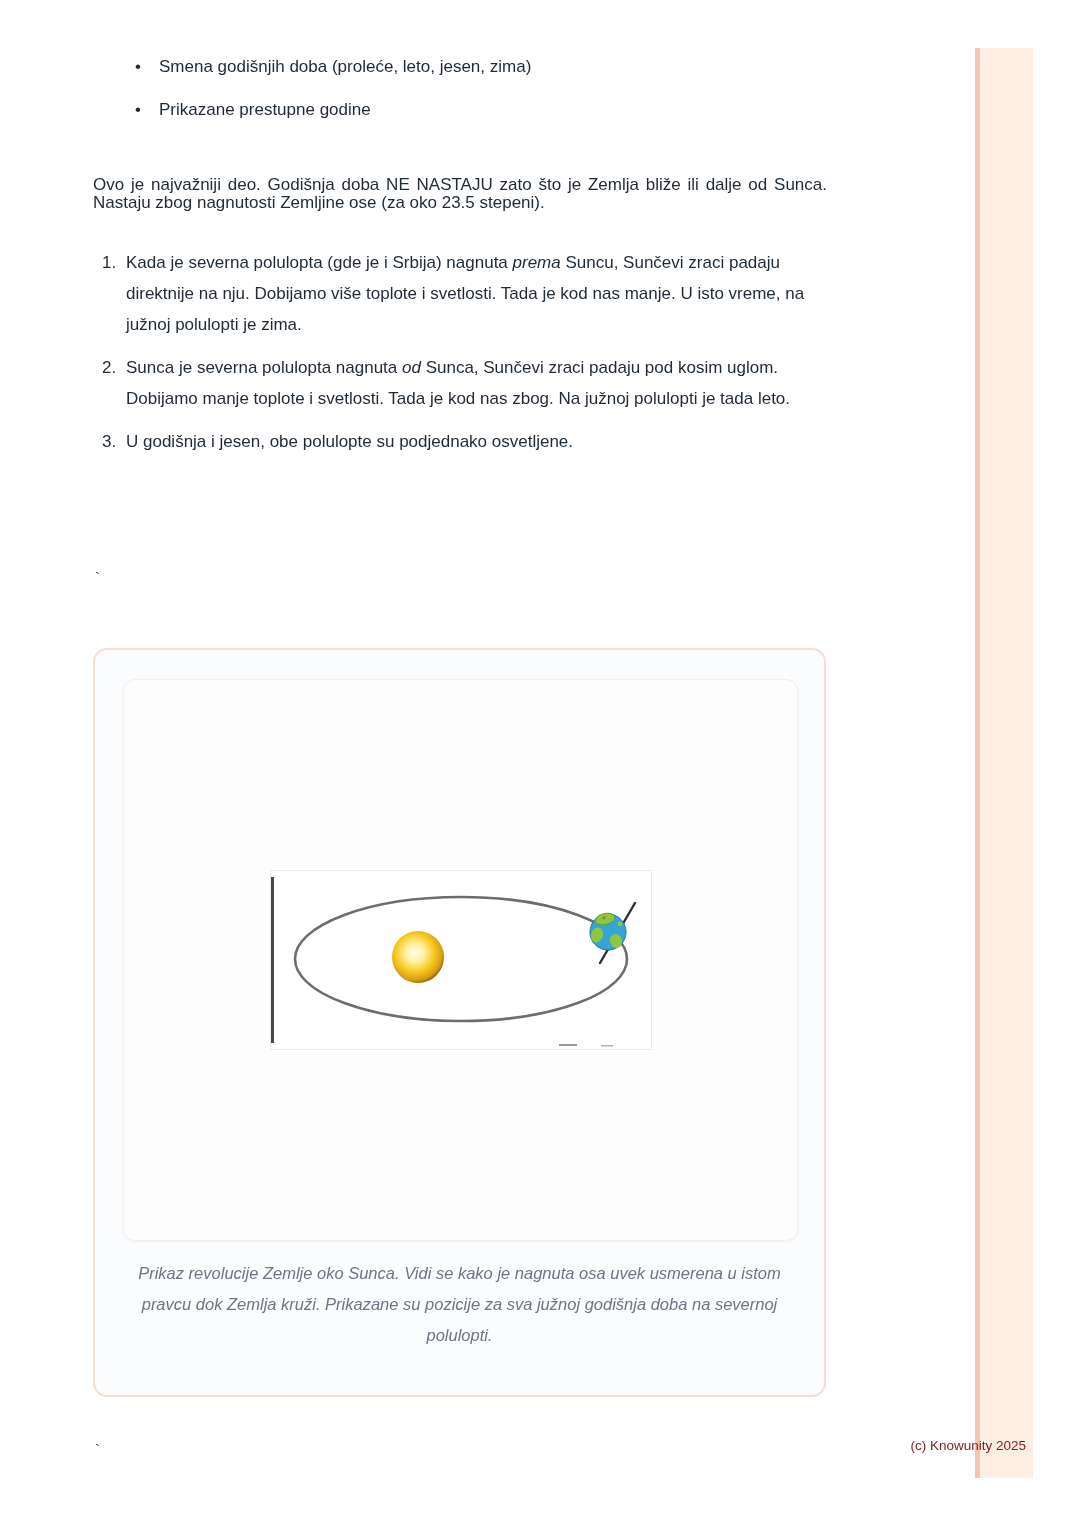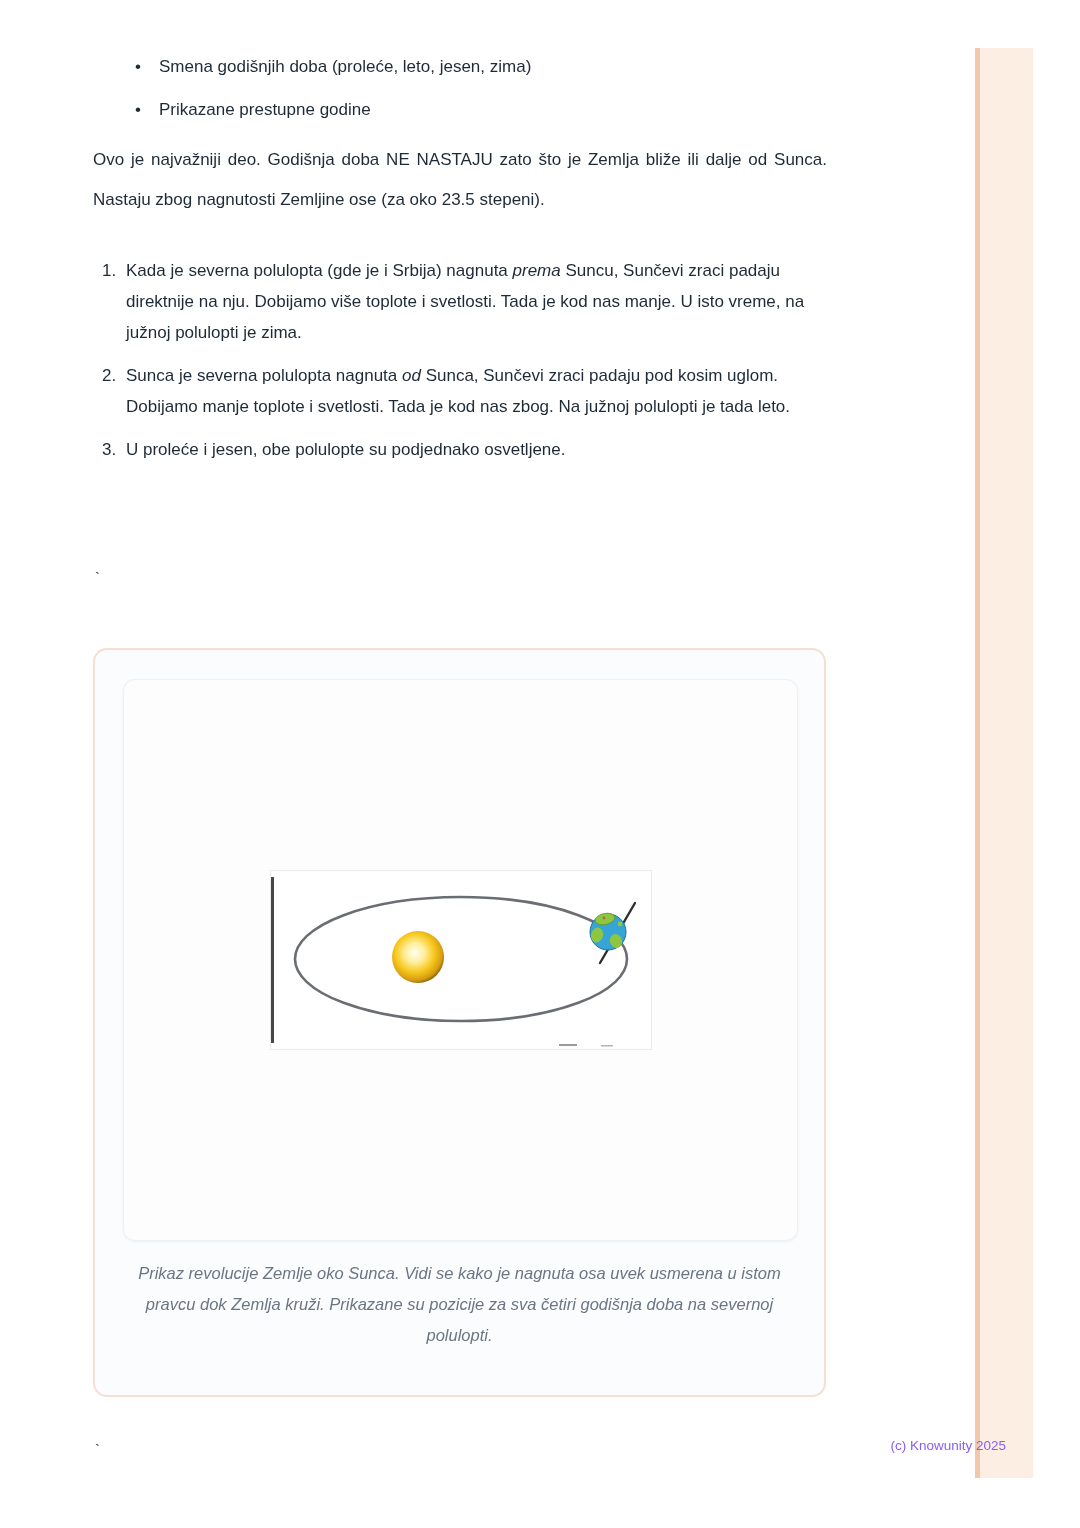--- a/index.html
+++ b/index.html
@@ -55,23 +55,23 @@
     color: #1f2a37;
   }
   .heading {
     margin: 32px 0 0 0;
     font-size: 19px;
     font-weight: 700;
     line-height: 24px;
     color: #18212e;
   }
   .para {
-    margin: 18px 0 0 0;
-    font-size: 17px;
-    line-height: 40px;
+    margin: 54px 0 0 0;
+    font-size: 17px;
+    line-height: 18px;
     text-align: justify;
   }
   ol.steps {
     list-style: none;
     margin: 35px 0 0 0;
     padding: 0;
   }
   ol.steps li {
     position: relative;
     padding-left: 33px;
@@ -148,23 +148,23 @@
     line-height: 31px;
     color: #6b7583;
   }
   .figure-caption .cap-inner {
     display: inline-block;
     max-width: 672px;
   }
   .footer-copyright {
     position: absolute;
     top: 1438px;
-    right: 74px;
+    right: 54px;
     font-size: 13.5px;
-    color: #8b5cf6;
+    color: #7f1d1d;
     z-index: 3;
     margin-left: 8px;
   }
 </style>
 </head>
 <body>
 
 <div class="page">
 
   <div class="edge-stripe"></div>
@@ -189,21 +189,21 @@
       <li>
         <span class="marker">1.</span>
         <span>Kada je severna polulopta (gde je i Srbija) nagnuta </span><em>prema</em><span> Suncu, Sunčevi zraci padaju direktnije na nju. Dobijamo više toplote i svetlosti. Tada je kod nas </span><strong>manje</strong><span>. U isto vreme, na južnoj polulopti je zima.</span>
       </li>
       <li>
         <span class="marker">2.</span>
         <span>Sunca je severna polulopta nagnuta </span><em>od</em><span> Sunca, Sunčevi zraci padaju pod kosim uglom. Dobijamo manje toplote i svetlosti. Tada je kod nas </span><strong>zbog</strong><span>. Na južnoj polulopti je tada leto.</span>
       </li>
       <li>
         <span class="marker">3.</span>
-        <span>U </span><strong>proleće</strong><span> i </span><strong>jesen</strong><span>, obe polulopte su podjednako osvetljene.</span>
+        <span>U </span><strong>godišnja</strong><span> i </span><strong>jesen</strong><span>, obe polulopte su podjednako osvetljene.</span>
       </li>
     </ol>
 
   </div>
 
   <span class="stray top">`</span>
 
   <figure class="figure-card" style="margin:0;">
     <div class="image-panel">
       <div class="illustration">
@@ -233,21 +233,21 @@
             <circle cx="349" cy="53" r="2.4" fill="#8ec63f"></circle>
             <circle cx="333" cy="47" r="1.4" fill="#b06a4a"></circle>
           </g>
 
           <rect x="288" y="173" width="18" height="2" fill="#9a9a9a"></rect>
           <rect x="330" y="174" width="12" height="1.5" fill="#b3b3b3"></rect>
         </svg>
       </div>
     </div>
     <figcaption class="figure-caption">
-      <span class="cap-inner">Prikaz revolucije Zemlje oko Sunca. Vidi se kako je nagnuta osa uvek usmerena u istom pravcu dok Zemlja kruži. Prikazane su pozicije za sva četiri godišnja doba na severnoj polulopti.</span>
+      <span class="cap-inner">Prikaz revolucije Zemlje oko Sunca. Vidi se kako je nagnuta osa uvek usmerena u istom pravcu dok Zemlja kruži. Prikazane su pozicije za sva južnoj godišnja doba na severnoj polulopti.</span>
     </figcaption>
   </figure>
 
   <span class="stray bottom">`</span>
 
   <div class="footer-copyright">(c) Knowunity 2025</div>
 
 </div>
 
 </body></html>

